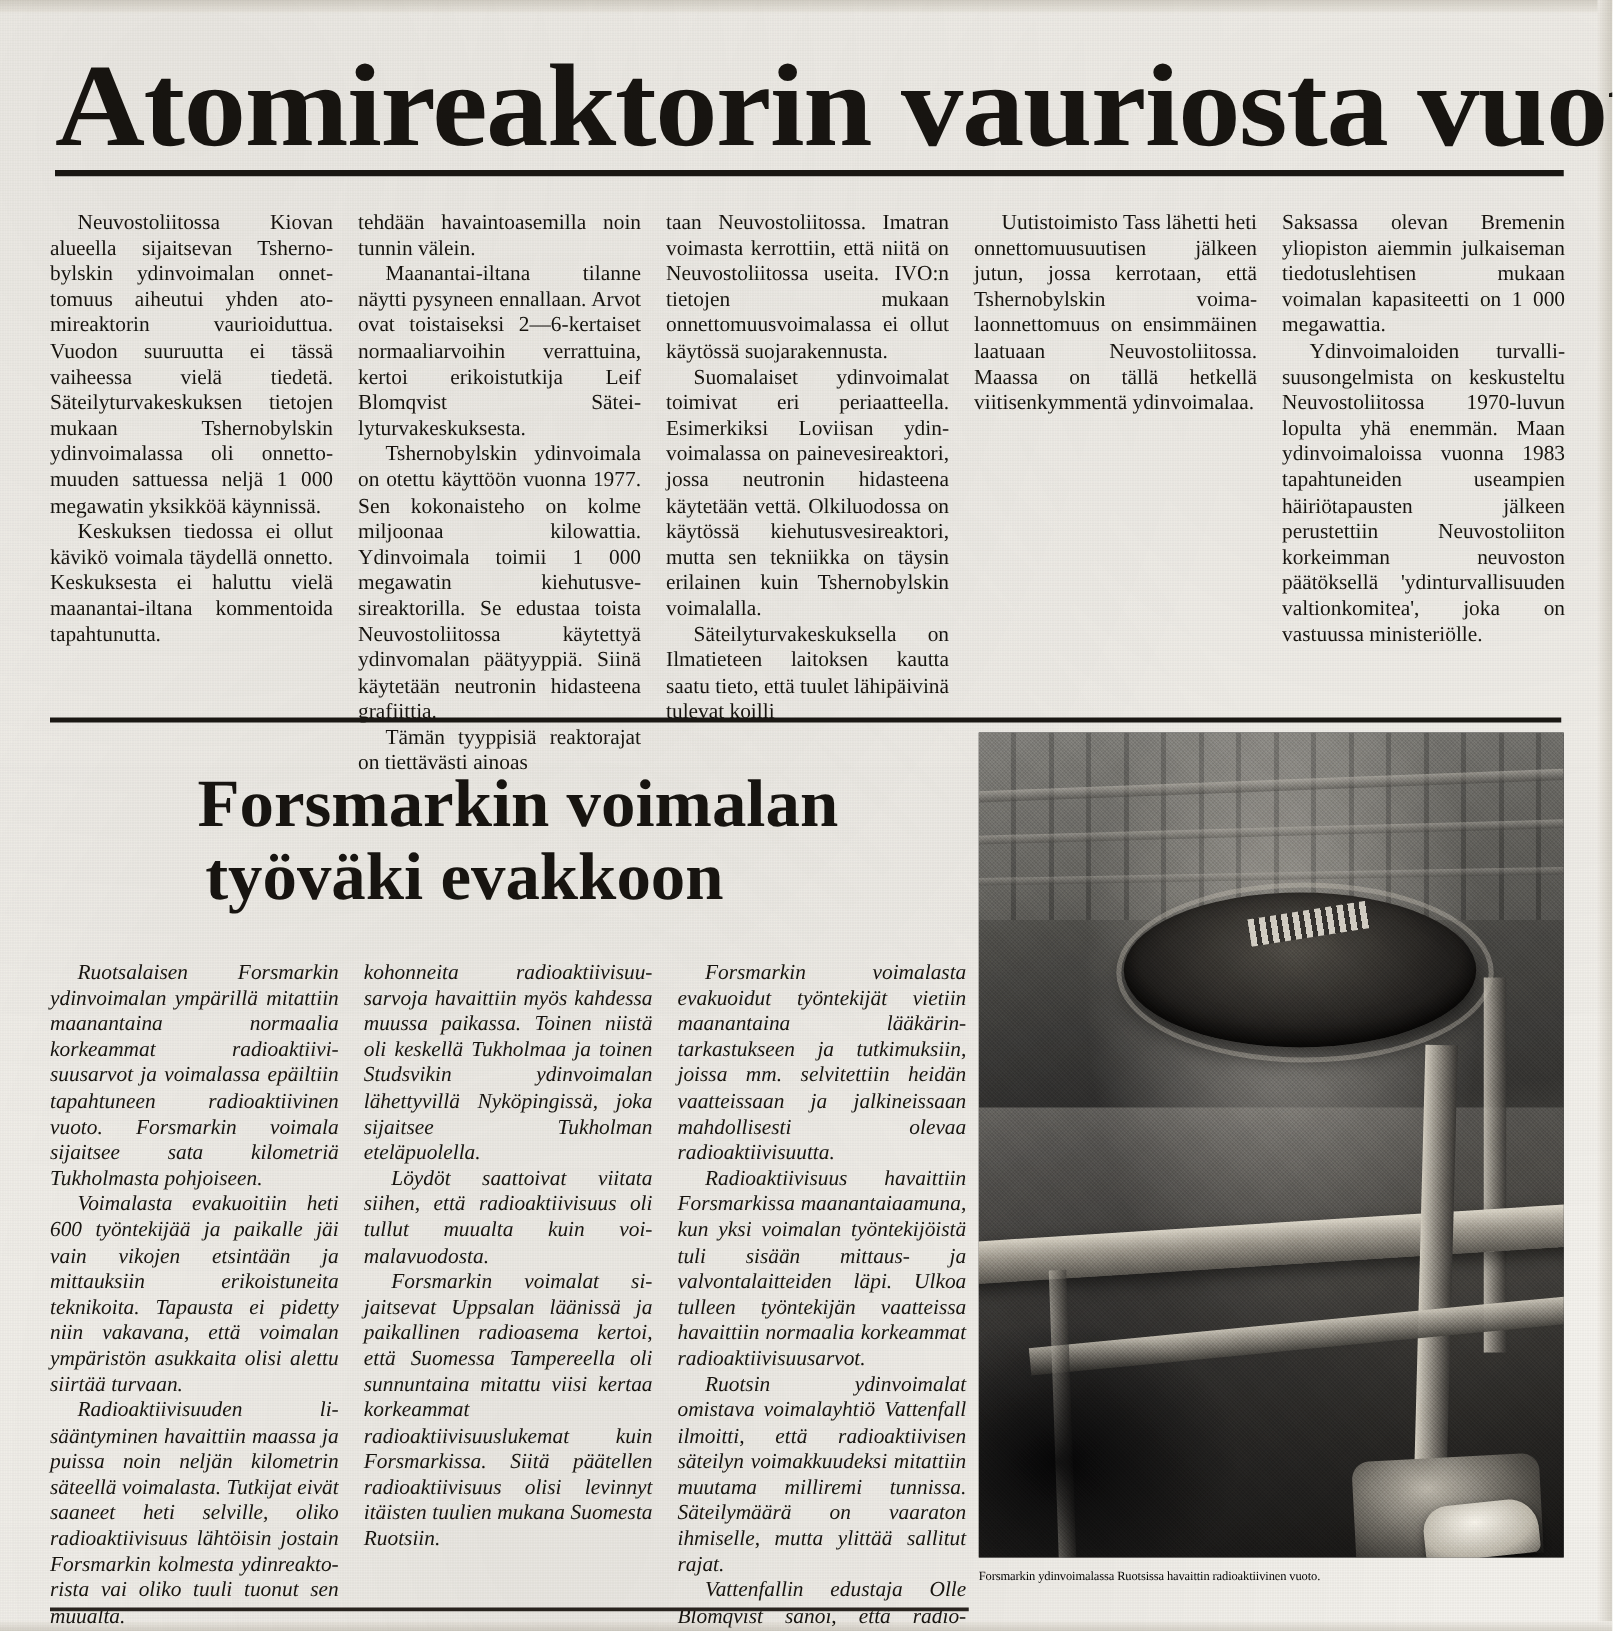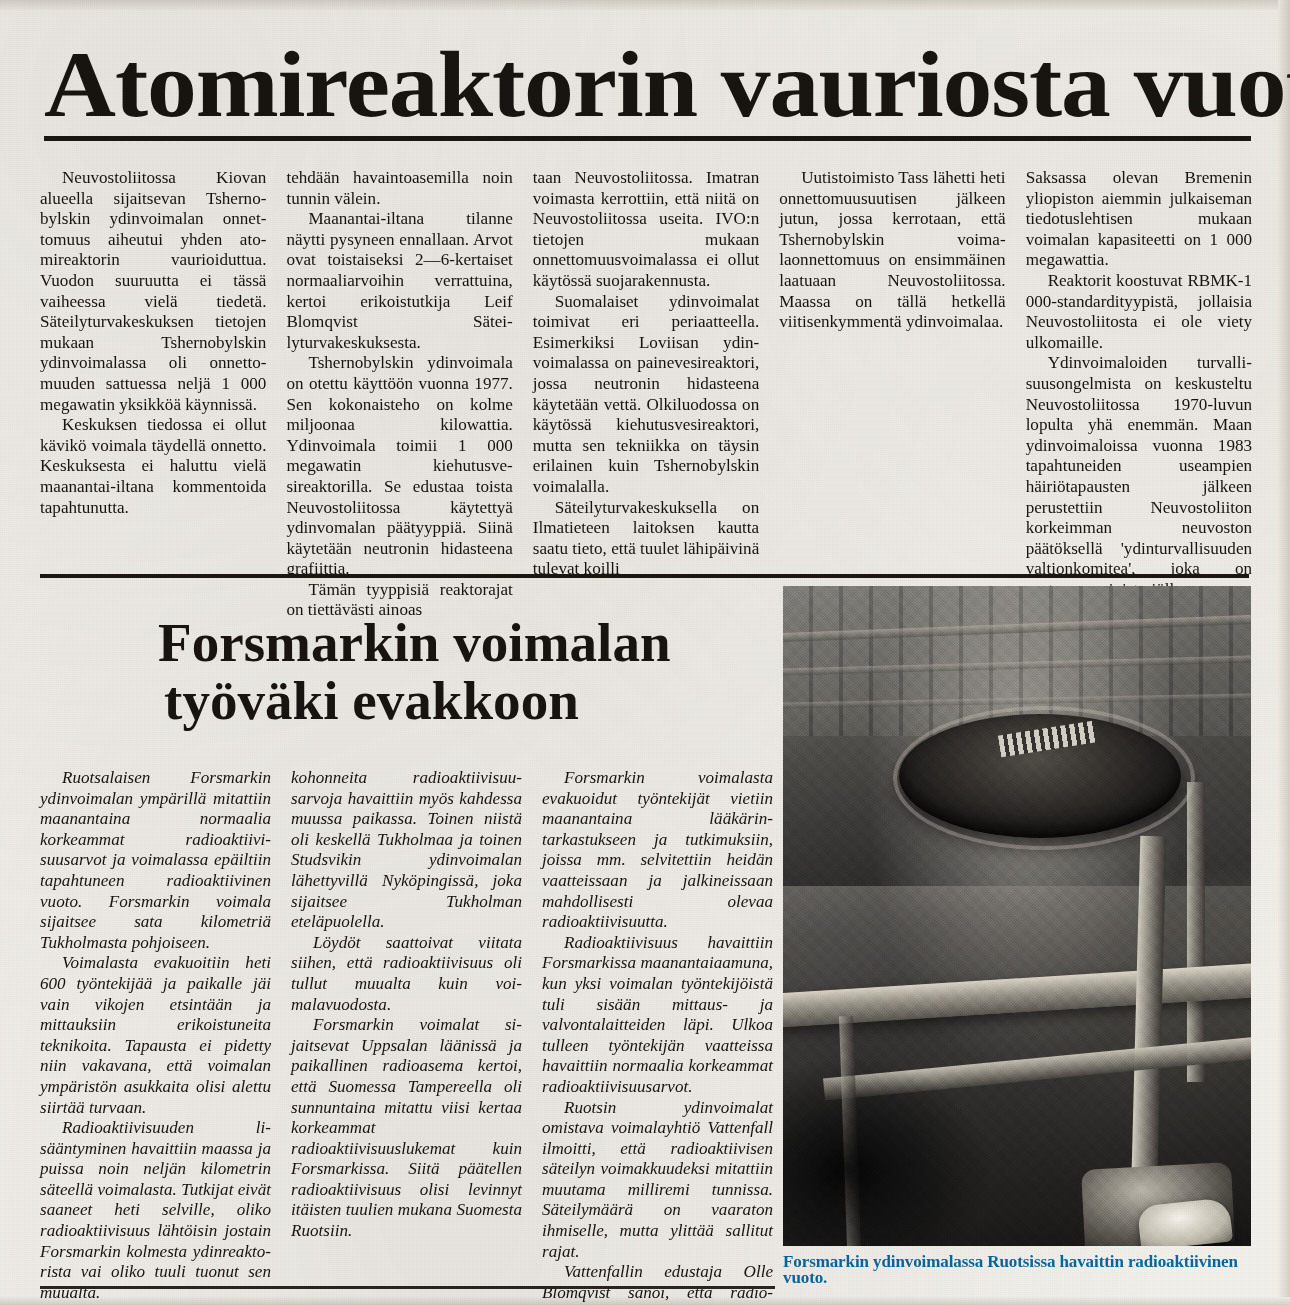--- a/index.html
+++ b/index.html
@@ -295,24 +295,24 @@
       repeating-linear-gradient(-45deg, rgba(255,255,255,0.035) 0 1px, rgba(0,0,0,0.05) 1px 2px);
     mix-blend-mode: overlay;
     opacity: .7;
   }
 
   .caption-bar {
     position: absolute;
     left: 783px;
     top: 1254px;
     width: 468px;
-    font-size: 17px;
-    font-weight: bold;
+    font-size: 10px;
+    font-weight: normal;
     line-height: 16px;
-    color: #0369a1;
+    color: #000000;
     letter-spacing: -0.1px;
     text-align: left;
   }
 </style>
 </head>
 <body>
 
 <div id="page">
 
   <div class="edge-top"></div>
@@ -341,21 +341,20 @@
       <p>Suomalaiset ydinvoimalat toimivat eri periaatteella. Esimerkiksi Loviisan ydin­voimalassa on painevesireak­tori, jossa neutronin hidas­teena käytetään vettä. Olki­luodossa on käytössä kiehu­tusvesireaktori, mutta sen tekniikka on täysin erilainen kuin Tshernobylskin voima­lalla.</p>
       <p>Säteilyturvakeskuksella on Ilmatieteen laitoksen kautta saatu tieto, että tuu­let lähipäivinä tulevat koilli­</p>
     </div>
 
     <div class="col">
       <p>Uutistoimisto Tass lähetti heti onnettomuusuutisen jäl­keen jutun, jossa kerrotaan, että Tshernobylskin voima­laonnettomuus on ensimmäi­nen laatuaan Neuvostoliitos­sa. Maassa on tällä hetkellä viitisenkymmentä ydinvoi­malaa.</p>
     </div>
 
     <div class="col">
       <p class="cont">Saksassa olevan Bremenin yliopiston aiemmin julkaise­man tiedotuslehtisen mu­kaan voimalan kapasiteetti on 1 000 megawattia.</p>
-      <p>Reaktorit koostuvat RBMK-1 000-standardityy­pistä, jollaisia Neuvostolii­tosta ei ole viety ulkomaille.</p>
       <p>Ydinvoimaloiden turvalli­suusongelmista on keskus­teltu Neuvostoliitossa 1970-luvun lopulta yhä enemmän. Maan ydinvoimaloissa vuon­na 1983 tapahtuneiden useampien häiriötapausten jälkeen perustettiin Neuvos­toliiton korkeimman neuvos­ton päätöksellä 'ydinturvalli­suuden valtionkomitea', joka on vastuussa ministeriölle.</p>
     </div>
 
   </div>
 
   <div class="rule-mid"></div>
 
   <div class="headline-second">
     <span>Forsmarkin voimalan</span>
     <span class="l2">työväki evakkoon</span>

